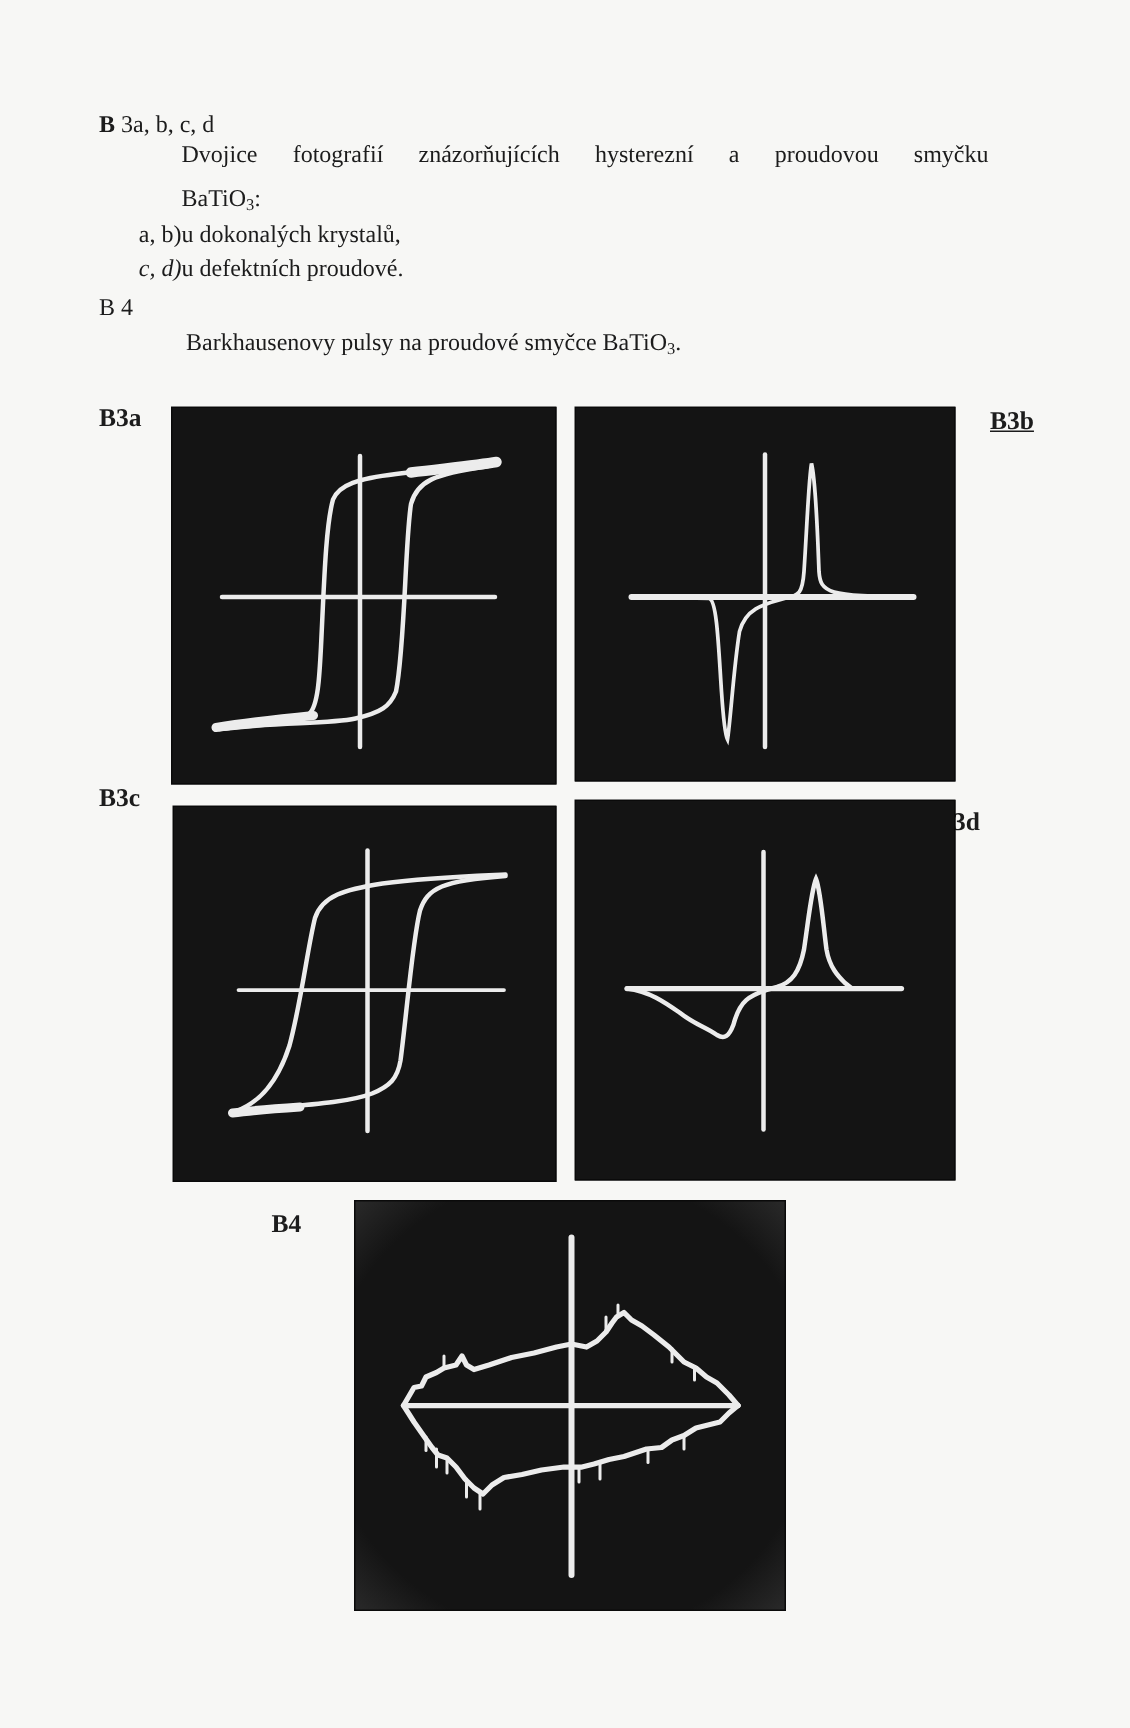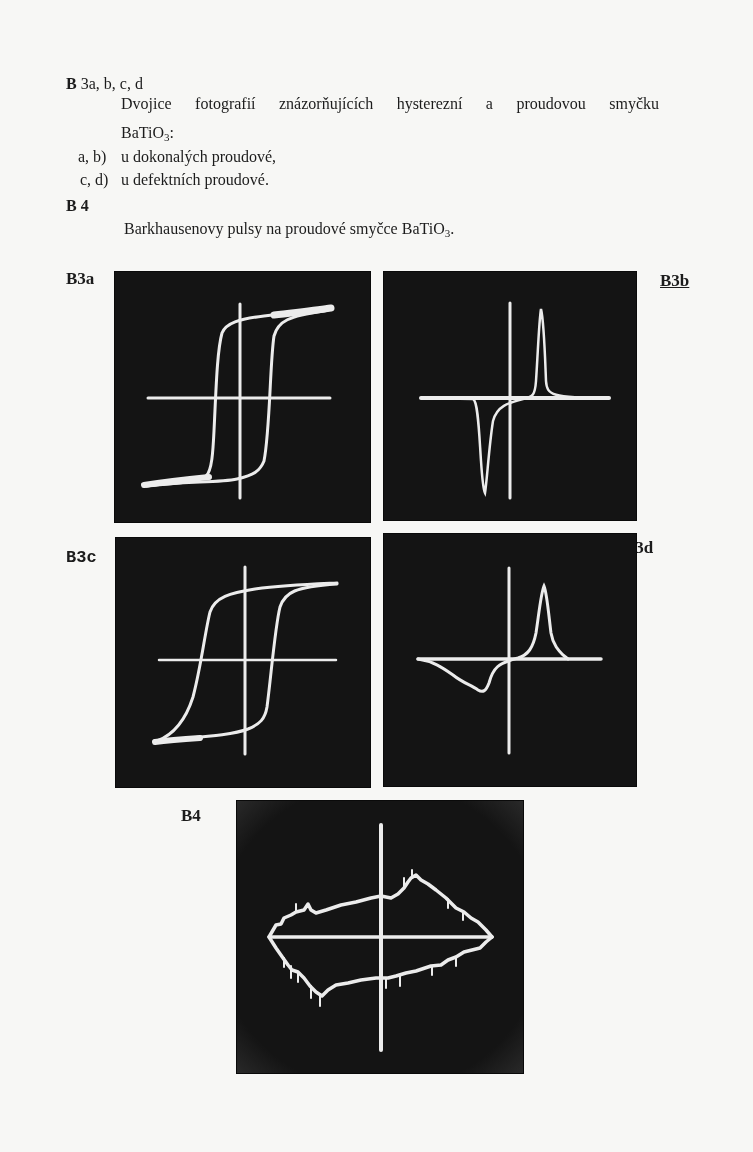--- a/index.html
+++ b/index.html
@@ -2,21 +2,21 @@
 <html><head>
 <meta charset="utf-8">
 <style>
   html, body { margin: 0; padding: 0; }
   body {
     width: 753px; height: 1152px; position: relative; overflow: hidden;
     background: #f7f7f5;
     font-family: "Liberation Serif", "DejaVu Serif", serif;
     color: #1c1c1c;
   }
-  .abs { position: absolute; }
+  .abs { position: absolute; text-align: right; }
   .txt { font-size: 16px; line-height: 20px; white-space: nowrap; }
   .caption-justify { text-align: justify; text-align-last: justify; }
   .heading b { font-weight: bold; }
   .fig-label { font-size: 17px; font-weight: bold; }
   .panel {
     position: absolute; background: #141414;
     box-shadow: inset 0 0 0 1px #0a0a0a;
   }
   .panel svg { display: block; width: 100%; height: 100%; }
   sub { font-size: 11px; vertical-align: -3px; }
@@ -26,34 +26,34 @@
 
 <div class="abs txt heading" style="left:66px; top:74px;">
   <b>B</b>
   <span>3a, b, c, d</span>
 </div>
 <div class="abs txt caption-justify" style="left:121px; top:94px; width:538px;">Dvojice fotografií znázorňujících hysterezní a proudovou smyčku</div>
 <div class="abs txt" style="left:121px; top:123px;">
   <span>BaTiO</span><sub>3</sub><span>:</span>
 </div>
 <div class="abs txt" style="left:78px; top:147px;">
-  <span style="display:inline-block; width:43px;">a, b)</span><span>u dokonalých proudové,</span>
+  <span style="display:inline-block; width:43px;">a, b)</span><span>u dokonalých krystalů,</span>
 </div>
 <div class="abs txt" style="left:80px; top:170px;">
-  <span style="display:inline-block; width:41px;">c, d)</span><span>u defektních proudové.</span>
+  <span style="display:inline-block; width:41px;font-style:italic;">c, d)</span><span>u defektních proudové.</span>
 </div>
 
-<div class="abs txt" style="left:66px; top:196px;font-weight:bold;">B 4</div>
+<div class="abs txt" style="left:66px; top:196px;">B 4</div>
 <div class="abs txt" style="left:124px; top:219px;">
   <span>Barkhausenovy pulsy na proudové smyčce BaTiO</span><sub>3</sub><span>.</span>
 </div>
 
 <div class="abs fig-label" style="left:66px; top:269px;">B3a</div>
 <div class="abs fig-label" style="left:660px; top:271px;text-decoration:underline;">B3b</div>
-<div class="abs fig-label" style="left:66px; top:548px;font-family:Liberation Mono, monospace;">B3c</div>
+<div class="abs fig-label" style="left:66px; top:522px;">B3c</div>
 <div class="abs fig-label" style="left:624px; top:538px;">B3d</div>
 <div class="abs fig-label" style="left:181px; top:806px;">B4</div>
 
 <div class="panel" style="left:114px; top:271px; width:257px; height:252px;">
   <svg viewBox="0 0 257 252">
     <g stroke="#ececec" fill="none" stroke-linecap="round">
       <line x1="34" y1="127" x2="216" y2="127" stroke-width="3"></line>
       <line x1="126" y1="33" x2="126" y2="227" stroke-width="3"></line>
 
       <path d="M32 215 C 70 210, 105 212, 123 208 C 140 204, 146 200, 150 190 C 156 160, 156 90, 160 65 C 164 50, 175 45, 210 40 L 218 38" stroke-width="3"></path>

